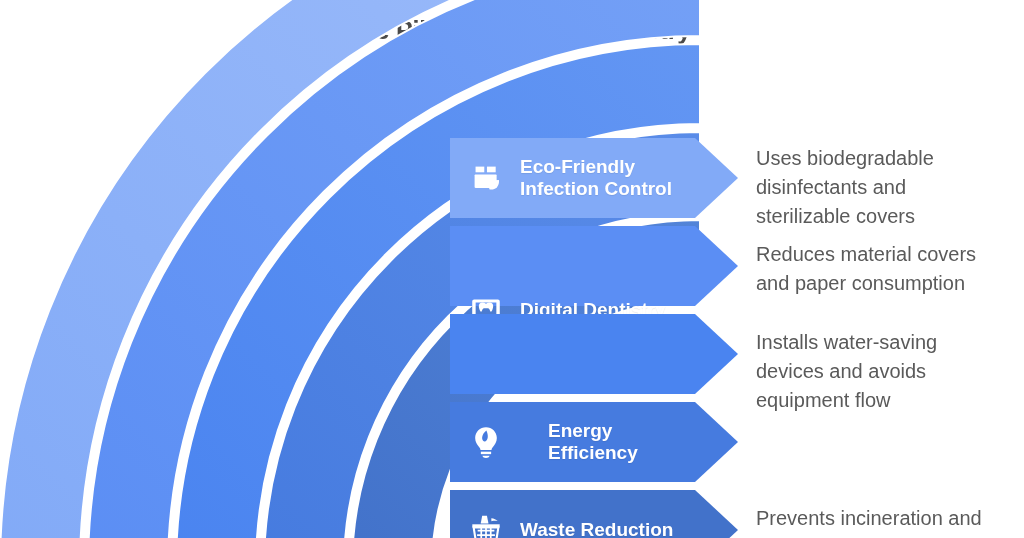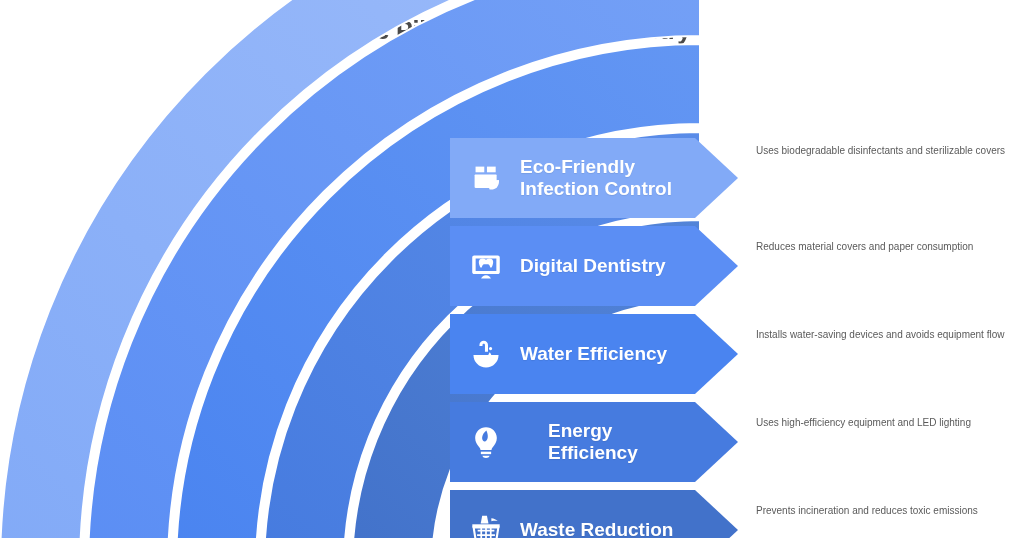--- a/index.html
+++ b/index.html
@@ -83,21 +83,21 @@
     line-height: 1.16;
     text-shadow: 0 1px 1px rgba(0,0,0,0.08);
     white-space: pre-line;
   }
 
   .desc {
     position: absolute;
     left: 756px;
     width: 250px;
     color: #5a5a5a;
-    font-size: 10px;
+    font-size: 20px;
     line-height: 1.45;
   }
 </style>
 </head>
 <body>
 
 <div id="canvas">
 
   <div id="page-title">Core Pillars of Green Dentistry</div>
 
@@ -151,48 +151,37 @@
 Infection Control</span>
         </div>
         <div class="desc" style="top: 6px;">Uses biodegradable disinfectants and sterilizable covers</div>
       </div>
       <div class="row" style="top: 226px;">
         <div class="arrow" style="left: 450px; width: 288px;">
           <svg width="288" height="80" viewBox="0 0 288 80">
          <path d="M0 0 H 245 L 288 40 L 245 80 H 0 Z" fill="#5b8ef4"></path>
        </svg>
         </div>
-        <div class="arrow-content" style="left: 466px;">
+        <div class="arrow-content" style="left: 466px; margin-top: 44px;">
           <span class="pillar-icon">
     <svg viewBox="0 0 40 40" width="38" height="38" fill="#fff">
       <path d="M7.5 9h25c1.1 0 2 .9 2 2v15.5c0 1.1-.9 2-2 2h-25c-1.1 0-2-.9-2-2V11c0-1.1.9-2 2-2zm1.6 3.2v13.1h21.8V12.2H9.1z"></path>
       <path d="M20 13.4c2.1-1.6 5.0-1.9 6.6-.25 1.45 1.5 1.0 4.0.3 6.0-.5 1.4-1.0 2.6-1.7 2.6-.8 0-.95-1.1-1.5-2.2-.45-.9-1.0-1.5-1.7-1.5h-4c-.7 0-1.25.6-1.7 1.5-.55 1.1-.7 2.2-1.5 2.2-.7 0-1.2-1.2-1.7-2.6-.7-2.0-1.15-4.5.3-6.0 1.6-1.65 4.5-1.35 6.6.25z"></path>
       <path d="M14.8 33.2c.9-2.2 2.6-3.5 5.2-3.5s4.3 1.3 5.2 3.5H14.8z"></path>
     </svg>
           </span>
           <span class="pillar-label">Digital Dentistry</span>
         </div>
         <div class="desc" style="top: 14px;">Reduces material covers and paper consumption</div>
       </div>
       <div class="row" style="top: 314px;">
         <div class="arrow" style="left: 450px; width: 288px;">
           <svg width="288" height="80" viewBox="0 0 288 80">
          <path d="M0 0 H 245 L 288 40 L 245 80 H 0 Z" fill="#4a84f0"></path>
        </svg>
-        </div>
-        <div class="arrow-content" style="left: 466px;">
-          <span class="pillar-icon">
-    <svg viewBox="0 0 40 40" width="38" height="38" fill="#fff">
-      <path d="M17.6 6.0c2.5 0 4.5 2.0 4.5 4.5v7.0h-3.2v-7.0c0-.75-.6-1.35-1.3-1.35s-1.3.6-1.3 1.35v1.1h-3.2v-1.1c0-2.5 2.0-4.5 4.5-4.5z"></path>
-      <path d="M24.8 12.6a1.7 1.7 0 1 1 0 3.4 1.7 1.7 0 0 1 0-3.4z"></path>
-      <path d="M24.0 18.2l1.5 2.4-1.5 2.3-1.5-2.3 1.5-2.4z"></path>
-      <path d="M6.8 21.0h26.4c0 7.3-5.9 13.2-13.2 13.2S6.8 28.3 6.8 21.0z"></path>
-    </svg>
-          </span>
-          <span class="pillar-label">Water Efficiency</span>
         </div>
         <div class="desc" style="top: 14px;">Installs water-saving devices and avoids equipment flow</div>
       </div>
       <div class="row" style="top: 402px;">
         <div class="arrow" style="left: 450px; width: 288px;">
           <svg width="288" height="80" viewBox="0 0 288 80">
          <path d="M0 0 H 245 L 288 40 L 245 80 H 0 Z" fill="#467bdf"></path>
        </svg>
         </div>
         <div class="arrow-content" style="left: 466px; gap: 42px;">
@@ -200,21 +189,20 @@
     <svg viewBox="0 0 40 40" width="38" height="38" fill="#fff">
       <path d="M20 4.5c6.3 0 11.4 5.0 11.4 11.2 0 4.1-2.1 7.1-3.9 9.3-1.0 1.2-1.6 2.2-1.75 3.3H14.25c-.15-1.1-.75-2.1-1.75-3.3-1.8-2.2-3.9-5.2-3.9-9.3C8.6 9.5 13.7 4.5 20 4.5z"></path>
       <path d="M14.6 30.2h10.8v2.6H14.6z"></path>
       <path d="M16.2 34.4h7.6c-.5 1.4-1.9 2.4-3.8 2.4s-3.3-1.0-3.8-2.4z"></path>
       <path d="M20.4 7.8c1.1 2.5 1.7 5.0 1.45 7.3-.3 2.7-1.85 4.6-3.55 4.4-1.55-.2-2.6-2.0-2.35-4.4.3-2.9 2.1-5.4 4.45-7.3z" fill="#467bdf"></path>
     </svg>
           </span>
           <span class="pillar-label">Energy
 Efficiency</span>
         </div>
-        <div class="desc" style="top: 14px;">Uses high-efficiency equipment and LED lighting</div>
       </div>
       <div class="row" style="top: 490px;">
         <div class="arrow" style="left: 450px; width: 288px;">
           <svg width="288" height="80" viewBox="0 0 288 80">
          <path d="M0 0 H 245 L 288 40 L 245 80 H 0 Z" fill="#4272ca"></path>
        </svg>
         </div>
         <div class="arrow-content" style="left: 466px;">
           <span class="pillar-icon">
     <svg viewBox="0 0 40 40" width="38" height="38" fill="#fff">

